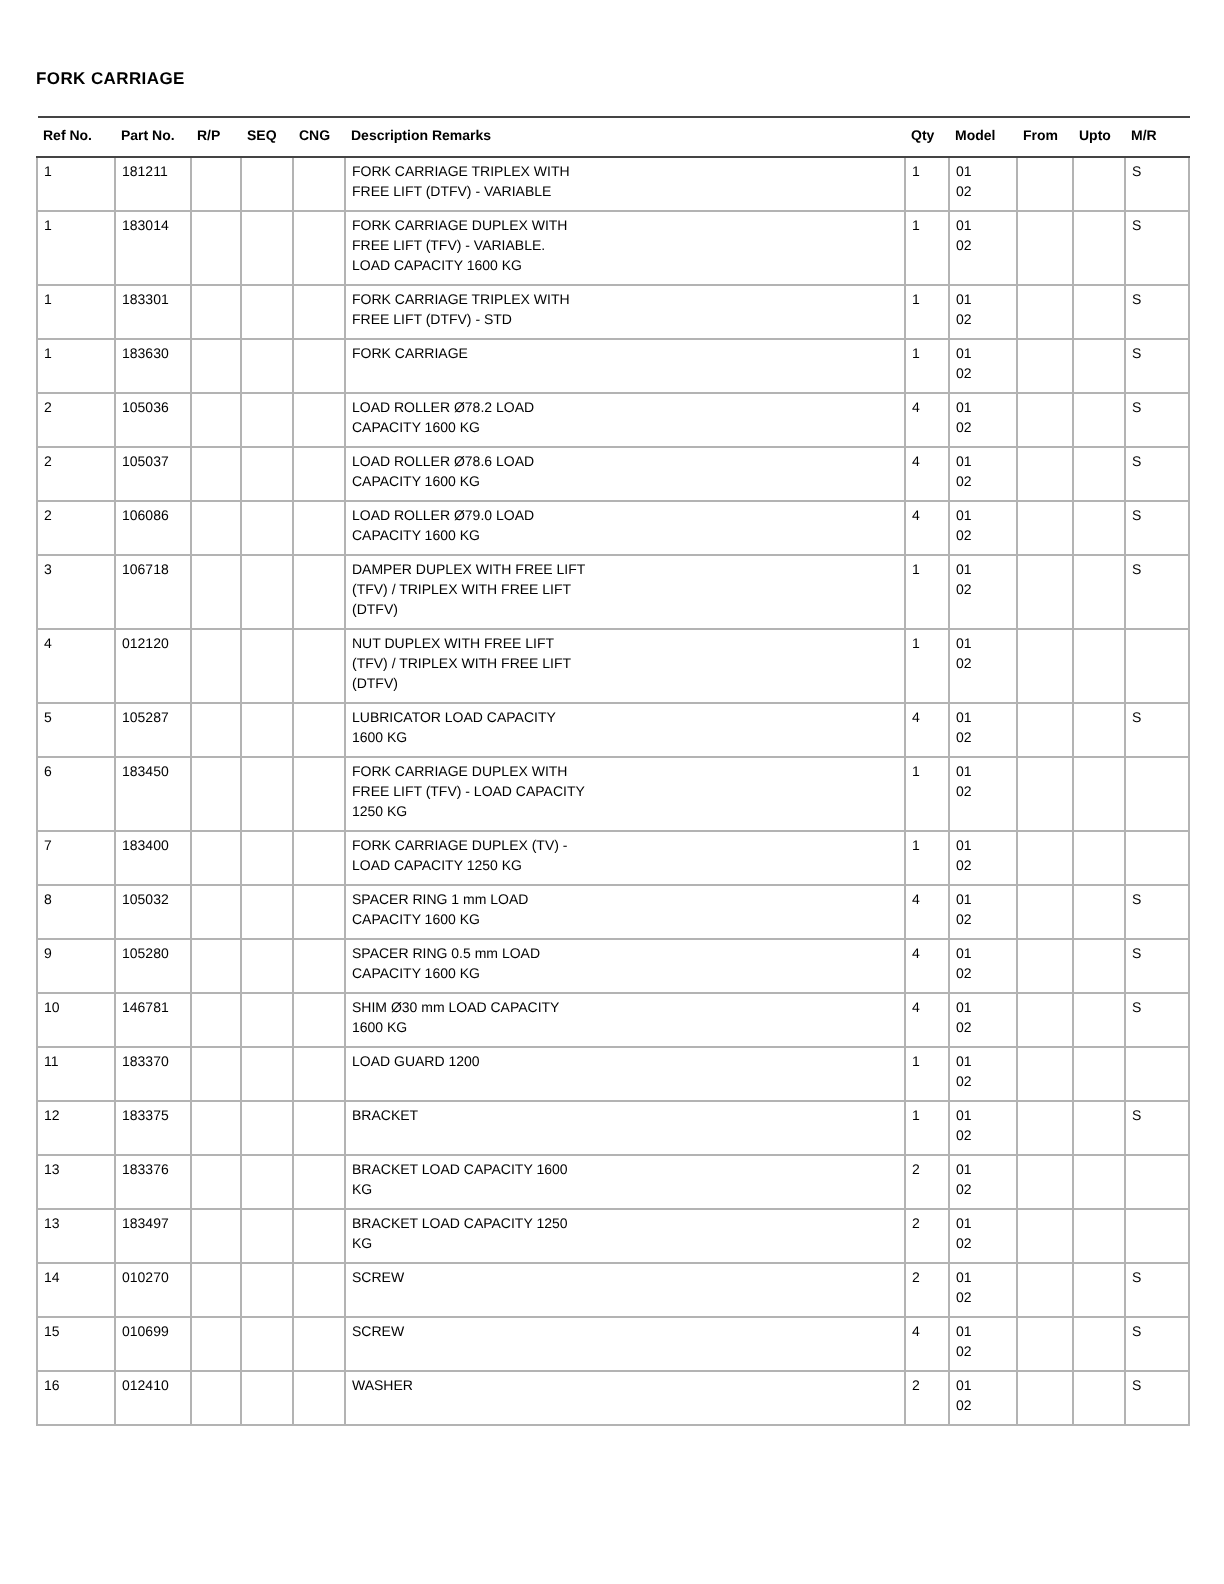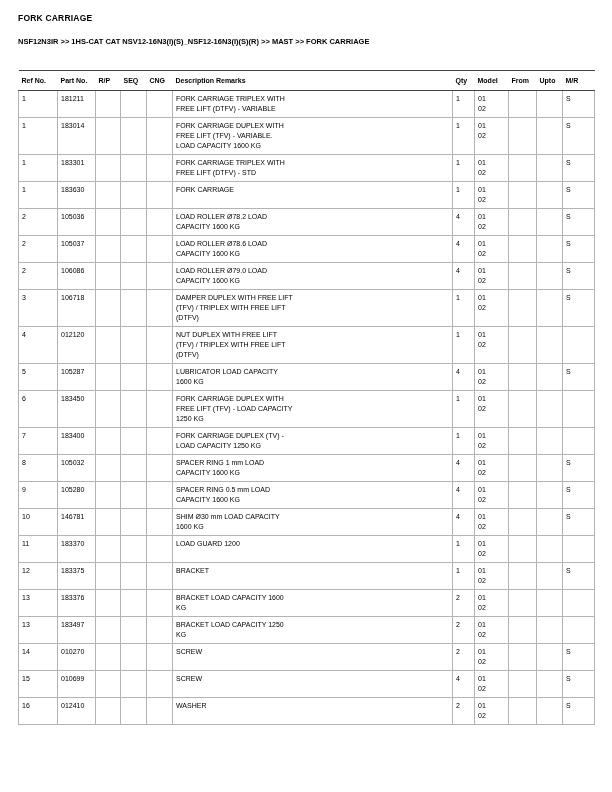--- a/index.html
+++ b/index.html
@@ -9,21 +9,21 @@
   }
   body {
     width: 612px;
     height: 792px;
     font-family: "Liberation Sans", sans-serif;
     color: #000000;
     position: relative;
     overflow: hidden;
   }
   .page {
-    padding: 13px 18px 0 18px;
+    padding: 34px 18px 0 18px;
     box-sizing: border-box;
   }
   .title {
     font-size: 8.5px;
     font-weight: bold;
     letter-spacing: 0.2px;
     margin-bottom: 14px;
   }
   .breadcrumb {
     font-size: 7.5px;
@@ -59,21 +59,20 @@
     white-space: pre-line;
   }
 </style>
 </head>
 <body>
 
 <div class="page">
 
   <div class="title">FORK CARRIAGE</div>
 
-  <div class="breadcrumb">NSF12N3IR &gt;&gt; 1HS-CAT CAT NSV12-16N3(I)(S)_NSF12-16N3(I)(S)(R) &gt;&gt; MAST &gt;&gt; FORK CARRIAGE</div>
 
   <table class="parts">
     <colgroup>
       <col style="width:39px">
       <col style="width:38px">
       <col style="width:25px">
       <col style="width:26px">
       <col style="width:26px">
       <col style="width:280px">
       <col style="width:22px">

